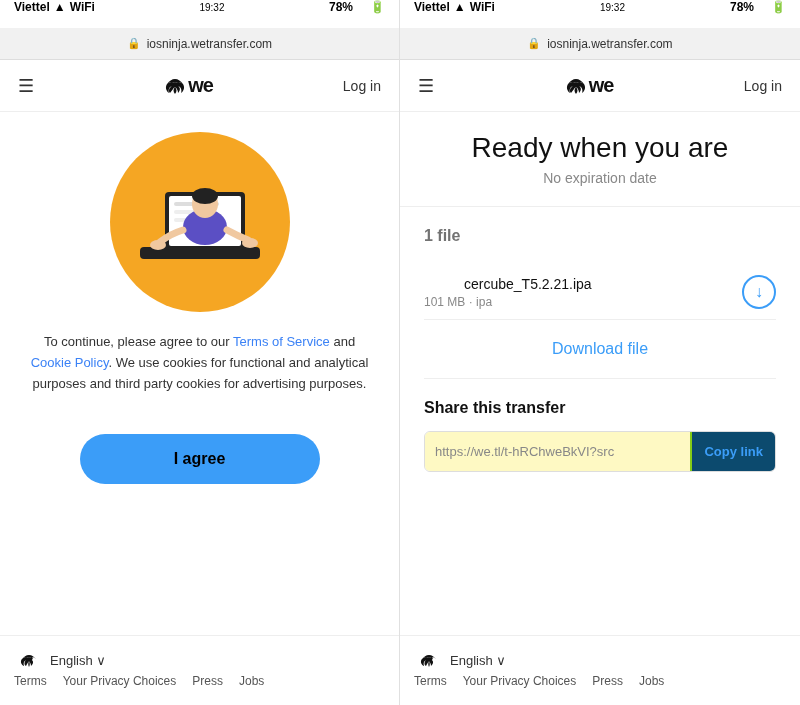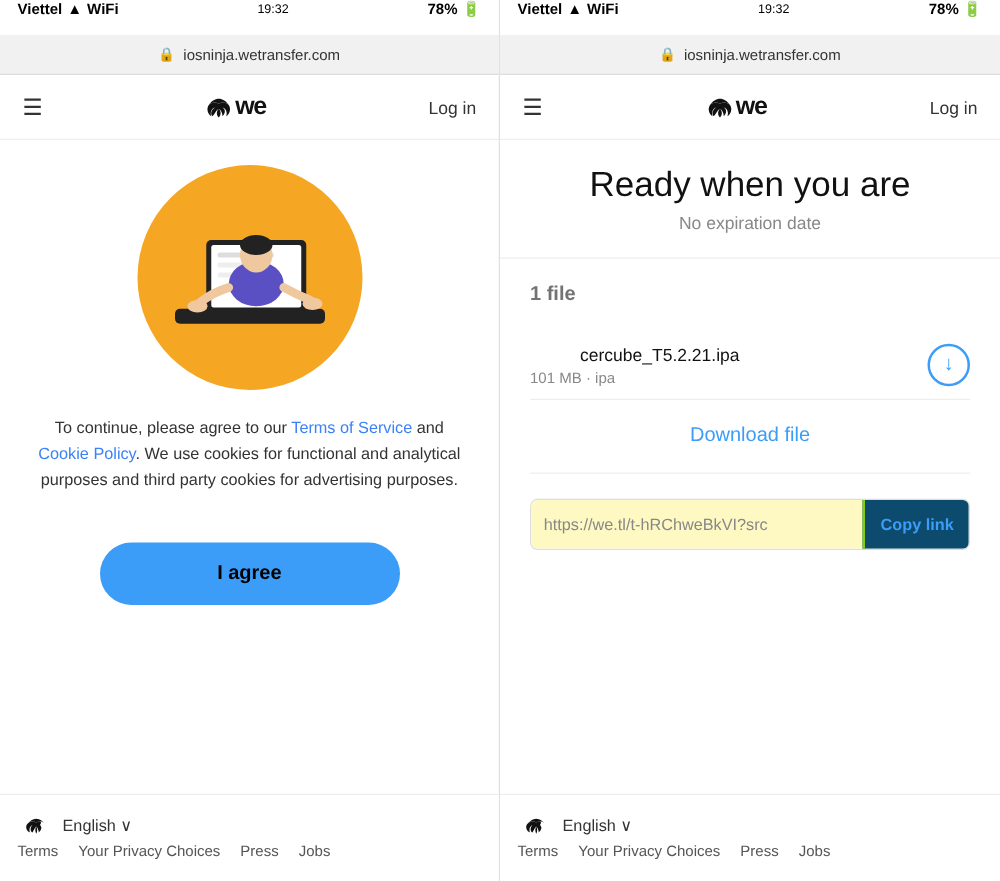--- a/index.html
+++ b/index.html
@@ -53,21 +53,21 @@
     }
 
     .status-center {
       font-size: 10px;
       font-weight: 400;
     }
 
     .status-right {
       display: flex;
       align-items: center;
-      gap: 4px;
+      gap: 17px;
       font-size: 12px;
       font-weight: 600;
     }
 
     
     .browser-bar {
       background: #f1f1f1;
       padding: 6px 12px;
       display: flex;
       align-items: center;
@@ -512,20 +512,21 @@
           </div>
           <button class="download-circle-btn">
             <span>↓</span>
           </button>
         </div>
       </div>
 
       <a class="download-file-btn">Download file</a>
 
       <div class="share-section">
+        <div class="share-title">Share this transfer</div>
         <div class="share-link-container">
           <input class="share-link-text" type="text" readonly="" value="https://we.tl/t-hRChweBkVI?src" style="">
           <button class="copy-link-btn">Copy link</button>
         </div>
       </div>
 
     </div>
 
     <div class="footer">
       <div class="footer-top">

